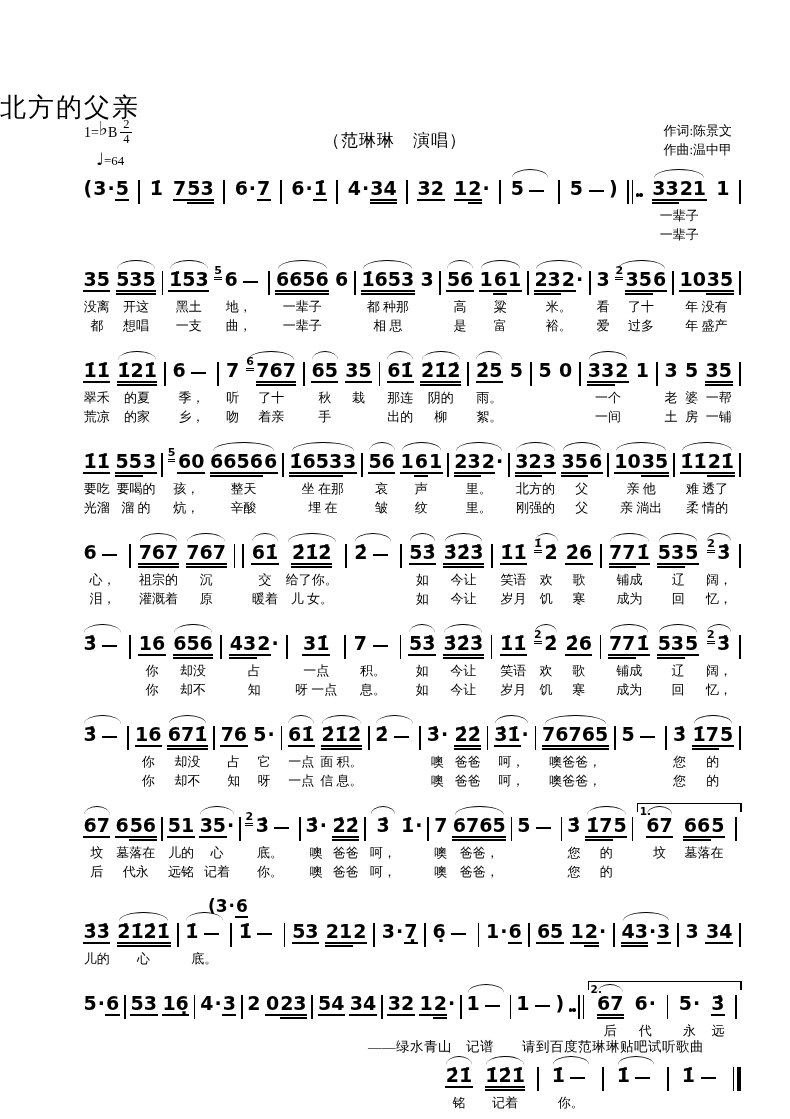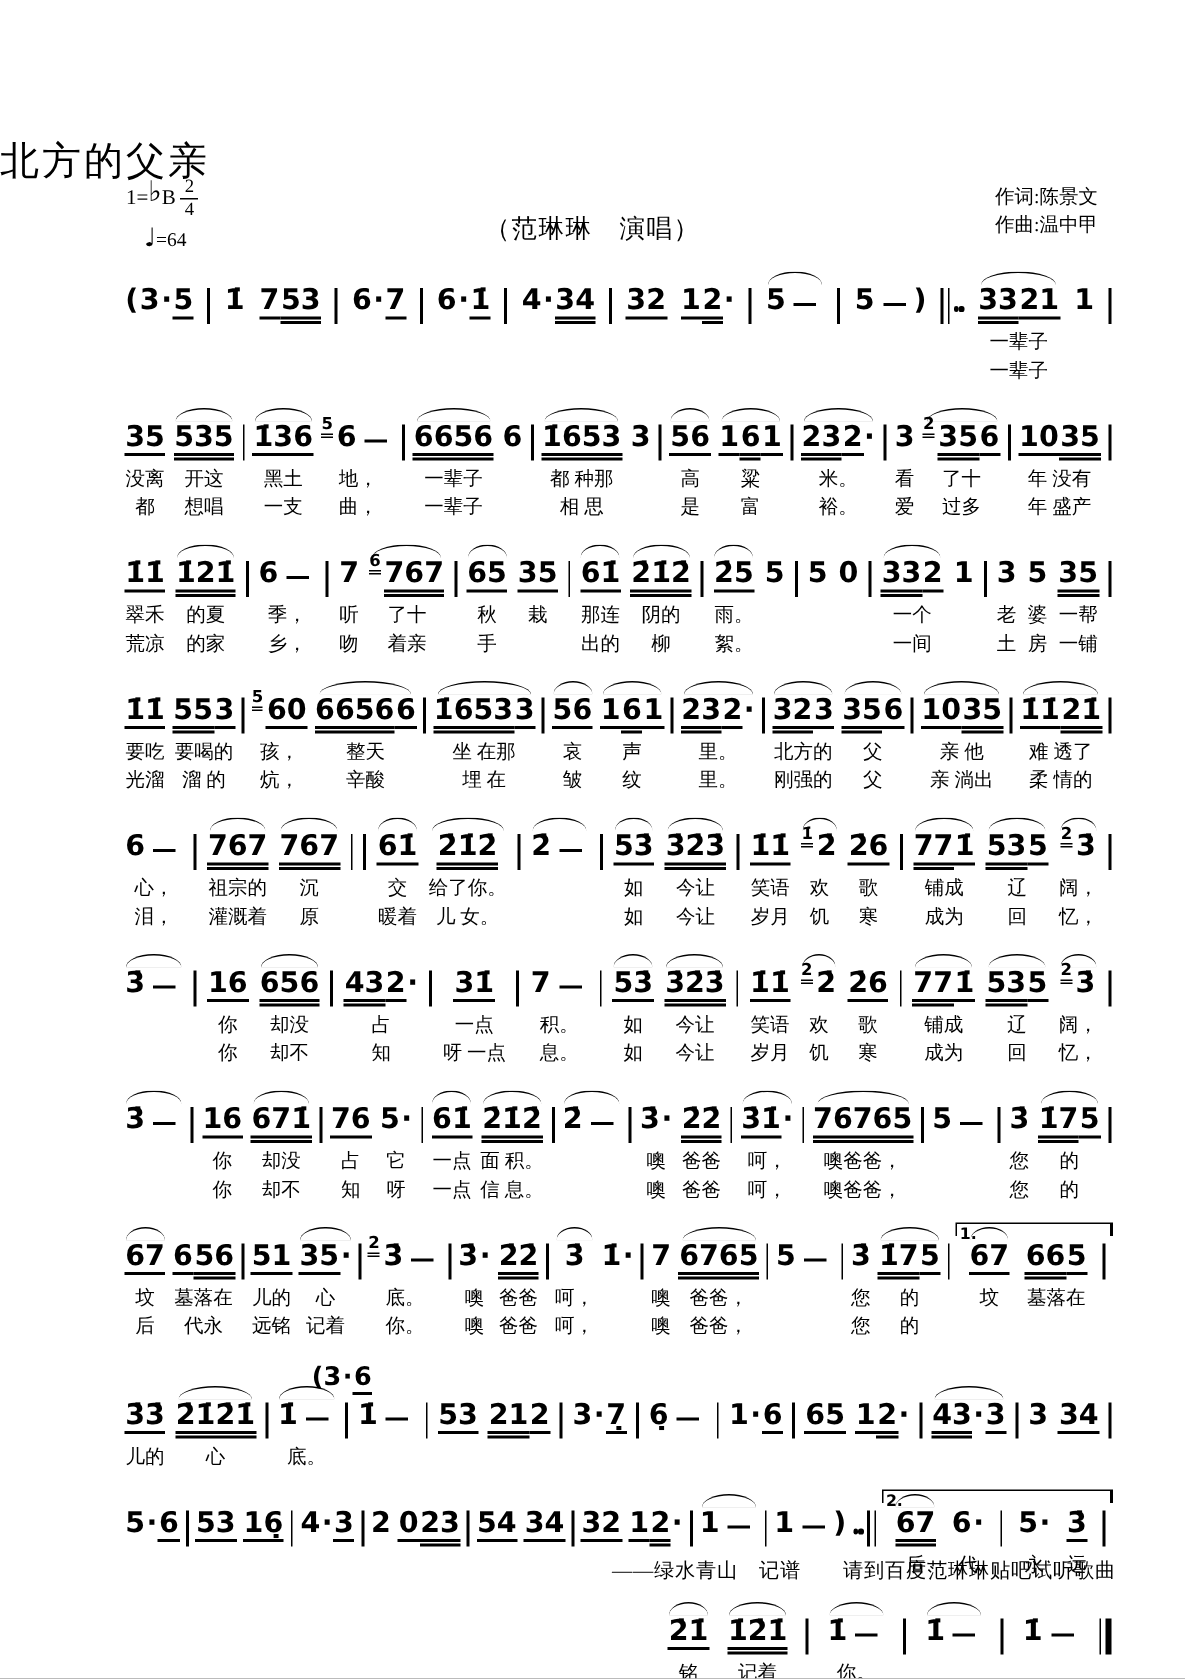--- a/index.html
+++ b/index.html
@@ -1,19 +1,19 @@
 <!DOCTYPE html>
 <html><head>
 <meta charset="utf-8">
 <style>
   html,body{margin:0;padding:0;background:#888;}
   .page{width:790px;height:1119px;background:#fff;position:relative;margin:0 auto;color:#000;
         font-family:"Liberation Serif","DejaVu Serif",serif;overflow:hidden;}
   .title{margin:0;padding-top:90px;text-align:left;font-size:26px;font-weight:400;letter-spacing:2px;}
-  .subtitle{text-align:center;font-size:17px;margin-top:16px;letter-spacing:1px;}
+  .subtitle{text-align:center;font-size:17px;margin-top:4px;letter-spacing:1px;}
   .credits{position:absolute;right:58px;top:122px;font-size:13px;line-height:1.45;text-align:center;}
   .keyblock{position:absolute;left:84px;top:118px;font-size:14px;line-height:1.1;}
   .keyrow1{display:flex;align-items:center;}
   .flat{font-size:19px;vertical-align:4px;position:relative;top:-4px;font-family:"DejaVu Sans",sans-serif;}
   .frac{display:inline-block;text-align:center;font-size:12.5px;margin-left:3px;}
   .frac .num{display:block;border-bottom:1.3px solid #000;padding:0 3px;}
   .frac .den{display:block;padding:0 3px;}
   .keyrow2{margin-top:3px;font-size:13px;margin-left:12px;}
   .qnote{font-size:17px;font-family:"DejaVu Sans",sans-serif;}
   .score{padding:0 48px 0 82px;}
@@ -40,21 +40,21 @@
   .rdots .dot{width:3.4px;height:3.4px;border-radius:50%;background:#000;}
   .ly{font-size:13px;line-height:16px;margin-top:3px;white-space:nowrap;}
   .volta{display:flex;position:relative;border-top:1.6px solid #000;padding:10px 4px 0 8px;
       margin-top:-11px;gap:8px;justify-content:space-between;}
   .volta::before,.volta::after{content:"";position:absolute;top:0;width:1.6px;height:8px;background:#000;}
   .volta::before{left:0;} .volta::after{right:0;}
   .vlabel{position:absolute;left:3px;top:1px;font-size:10.5px;font-weight:bold;
       font-family:"DejaVu Sans",sans-serif;}
   .ann{position:absolute;top:-24px;left:19%;display:flex;align-items:baseline;
       font-family:"DejaVu Sans",sans-serif;font-weight:bold;font-size:17px;}
-  .footer{position:absolute;left:408px;top:1038px;font-size:13.5px;letter-spacing:0.5px;}
+  .footer{position:absolute;left:368px;top:1038px;font-size:13.5px;letter-spacing:0.5px;}
 </style>
 </head>
 <body>
 
 <div class="page">
   <h1 class="title">北方的父亲</h1>
   <div class="subtitle">（范琳琳　演唱）</div>
 
   <div class="credits">
     <div>作词:陈景文</div>
@@ -202,21 +202,21 @@
               <span class="tok u2">535</span>
             </div>
             <div class="ly">开这</div>
             <div class="ly">想唱</div>
           </div>
           <span class="bar">
             <i class="bl"></i>
           </span>
           <div class="cell arc">
             <div class="notes">
-              <span class="tok u1">1̇36</span>
+              <span class="tok u1">1̇53</span>
             </div>
             <div class="ly">黑土</div>
             <div class="ly">一支</div>
           </div>
           <div class="cell">
             <div class="notes">
               <span class="grace">5</span>
               <span class="tok">6</span>
               <span class="dash"></span>
             </div>

